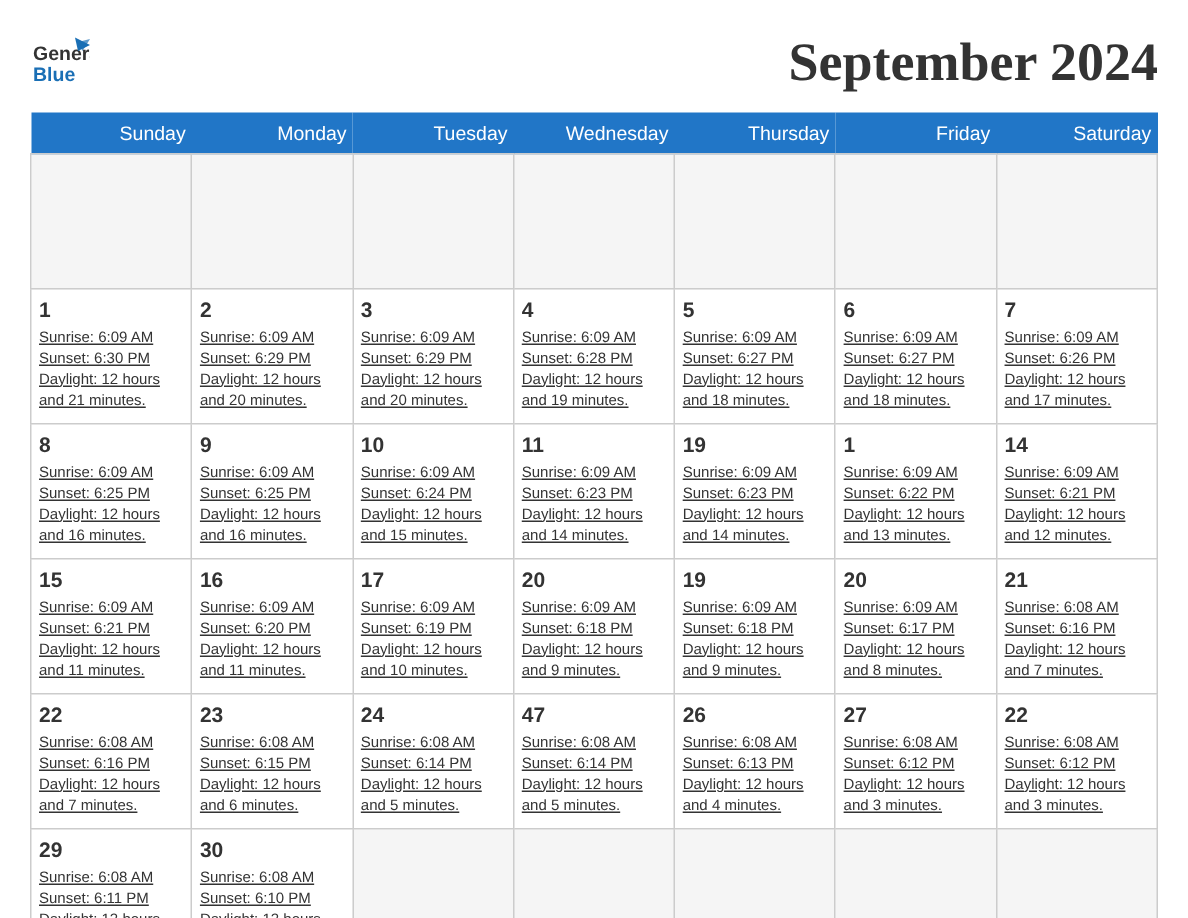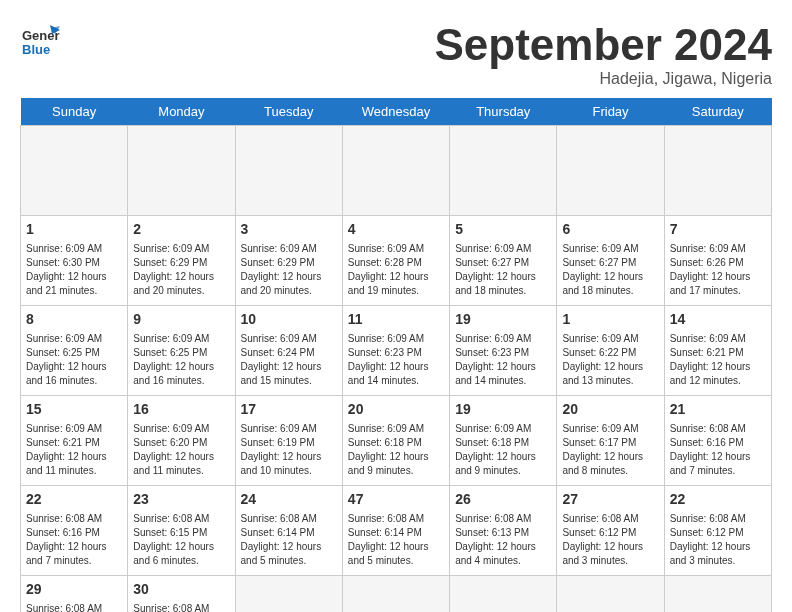--- a/index.html
+++ b/index.html
@@ -18,38 +18,39 @@
     }
     .logo-wrapper {
       display: flex;
       align-items: center;
       gap: 4px;
     }
     .title-section {
       text-align: right;
     }
     .month-title {
-      font-size: 44px;
+      font-size: 36px;
       font-weight: bold;
       color: #333;
+      font-family: Liberation Serif, serif;
     }
     .location {
       font-size: 16px;
       color: #555;
     }
     table {
       width: 100%;
       border-collapse: collapse;
       font-size: 11px;
     }
     th {
       background-color: #2176c7;
       color: white;
       padding: 6px 4px;
-      text-align: center;
+      text-align: right;
       font-size: 13px;
       font-weight: normal;
     }
     td {
       border: 1px solid #ccc;
       padding: 4px 5px;
       vertical-align: top;
       width: 14.28%;
       min-height: 80px;
       height: 90px;
@@ -61,20 +62,21 @@
     }
     .day-num {
       font-size: 14px;
       font-weight: bold;
       display: block;
       margin-bottom: 2px;
     }
     .day-info {
       font-size: 10px;
       color: #333;
+      text-decoration: underline;
     }
     tr:last-child td {
       border-bottom: 1px solid #ccc;
     }
   </style>
 </head>
 <body>
 
 <div class="header">
   <div class="logo-wrapper">
@@ -82,21 +84,20 @@
       <svg width="40" height="40" viewBox="0 0 40 40">
         <text x="2" y="20" font-size="13" font-weight="bold" fill="#333">General</text>
         <text x="2" y="34" font-size="13" font-weight="bold" fill="#1a6fb5">Blue</text>
         <polygon points="30,5 40,10 32,14" fill="#1a6fb5"></polygon>
         <polygon points="32,8 40,6 35,14" fill="#1a6fb5" opacity="0.7"></polygon>
       </svg>
     </div>
   </div>
   <div class="title-section">
     <div class="month-title">September 2024</div>
-    <div class="location">Hadejia, Jigawa, Nigeria</div>
   </div>
 </div>
 
 <table>
   <thead>
     <tr>
     <th>Sunday</th>
         <th>Monday</th>
         <th>Tuesday</th>
         <th>Wednesday</th>

